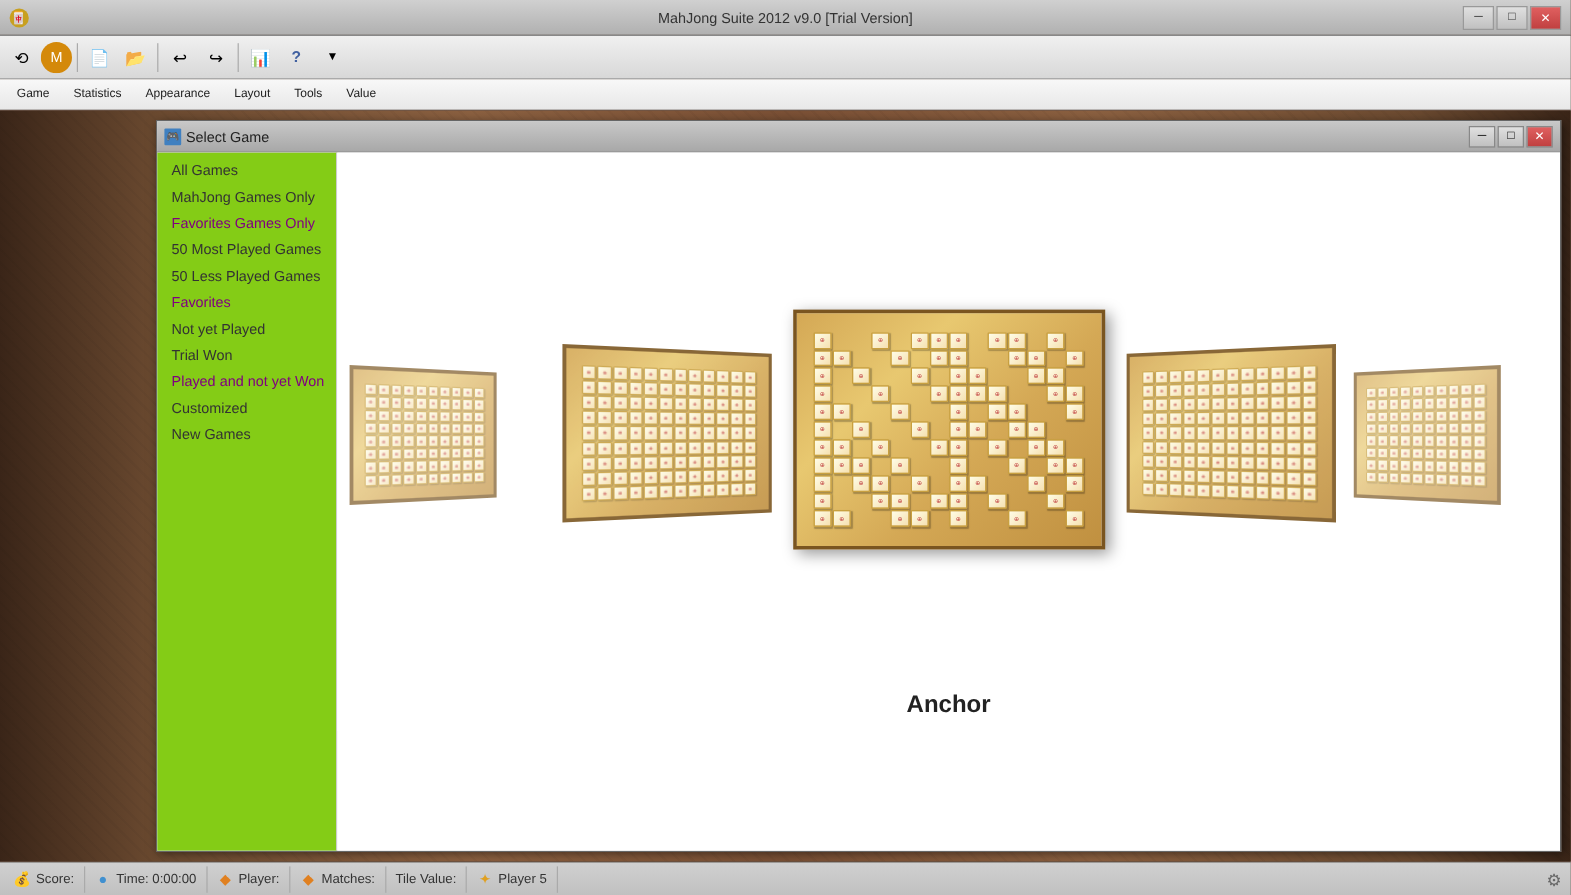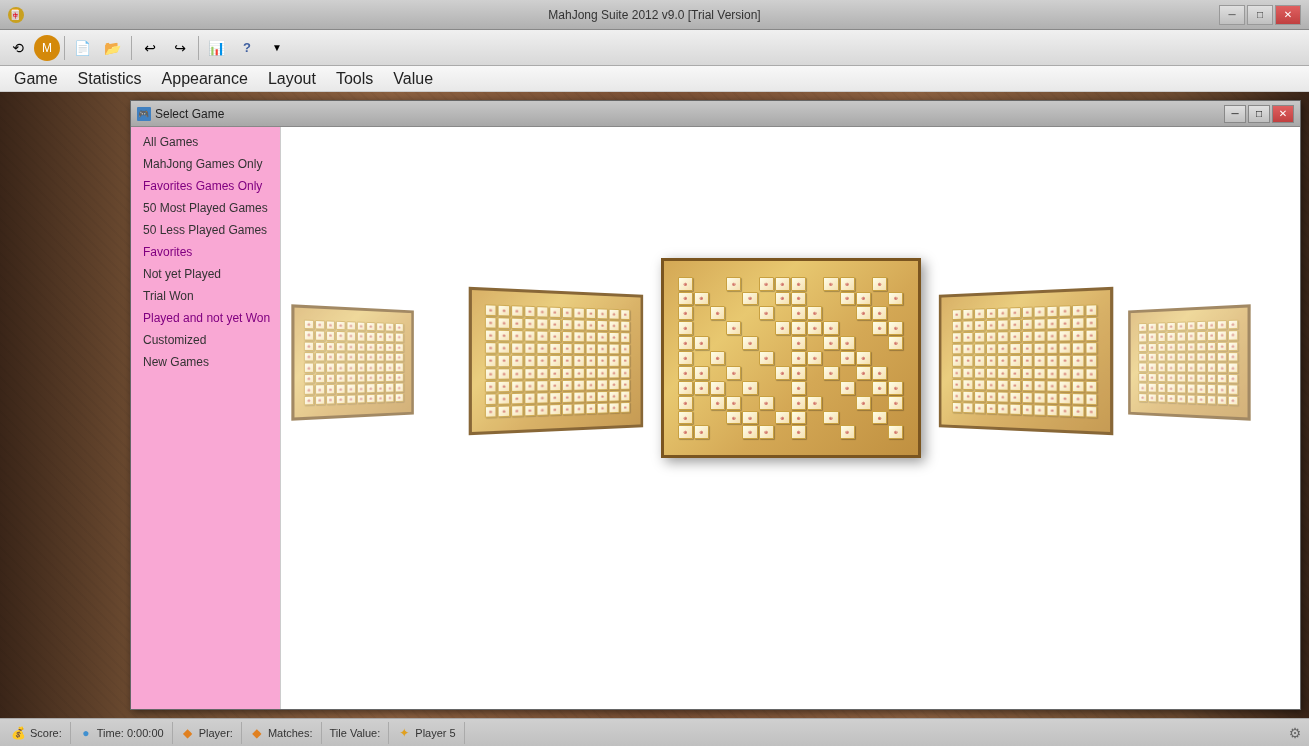--- a/index.html
+++ b/index.html
@@ -102,21 +102,21 @@
       height: 26px;
       background: linear-gradient(to bottom, #f8f8f8, #e8e8e8);
       display: flex;
       align-items: center;
       padding: 0 4px;
       border-bottom: 1px solid #ccc;
     }
     .menu-item {
       padding: 3px 10px;
       cursor: pointer;
-      font-size: 16px;
+      font-size: 10px;
       color: #222;
       border-radius: 2px;
     }
 
     
     .main-area {
       width: 100%;
       height: calc(746px - 30px - 36px - 26px - 28px);
       position: relative;
       background: #5c4030;
@@ -204,21 +204,21 @@
 
     .dialog-content {
       flex: 1;
       display: flex;
       overflow: hidden;
     }
 
     
     .game-list {
       width: 150px;
-      background: #f9a8d4;
+      background: #84cc16;
       border-right: 1px solid #ccc;
       padding: 4px 0;
       overflow-y: auto;
       flex-shrink: 0;
     }
     .game-list-item {
       padding: 4px 12px;
       font-size: 12px;
       cursor: pointer;
       color: #333;
@@ -1048,20 +1048,21 @@
                 <div style="background:linear-gradient(135deg,#fffde8,#f5e0b0);border:1px solid #c8a040;border-radius:1px;font-size:4px;color:#c04040;box-shadow:1px 1px 1px rgba(0,0,0,0.2);display:flex;align-items:center;justify-content:center;">⊕</div>
                 <div style="background:linear-gradient(135deg,#fffde8,#f5e0b0);border:1px solid #c8a040;border-radius:1px;font-size:4px;color:#c04040;box-shadow:1px 1px 1px rgba(0,0,0,0.2);display:flex;align-items:center;justify-content:center;">⊕</div>
                 <div style="background:linear-gradient(135deg,#fffde8,#f5e0b0);border:1px solid #c8a040;border-radius:1px;font-size:4px;color:#c04040;box-shadow:1px 1px 1px rgba(0,0,0,0.2);display:flex;align-items:center;justify-content:center;">⊕</div>
                 <div style="background:linear-gradient(135deg,#fffde8,#f5e0b0);border:1px solid #c8a040;border-radius:1px;font-size:4px;color:#c04040;box-shadow:1px 1px 1px rgba(0,0,0,0.2);display:flex;align-items:center;justify-content:center;">⊕</div>
                 <div style="background:linear-gradient(135deg,#fffde8,#f5e0b0);border:1px solid #c8a040;border-radius:1px;font-size:4px;color:#c04040;box-shadow:1px 1px 1px rgba(0,0,0,0.2);display:flex;align-items:center;justify-content:center;">⊕</div>
             </div>
           </div>
 
         </div>
 
+        <div class="game-name-area">Anchor</div>
 
       </div>
     </div>
 
   </div>
 </div>
 
 <div class="status-bar">
   <div class="status-item">
     <span class="status-icon">💰</span>

